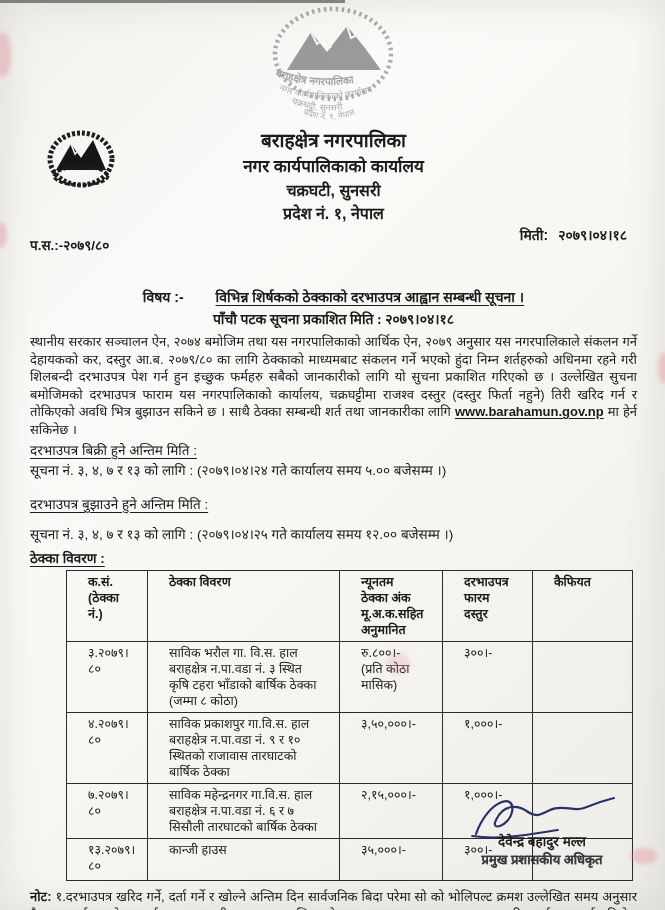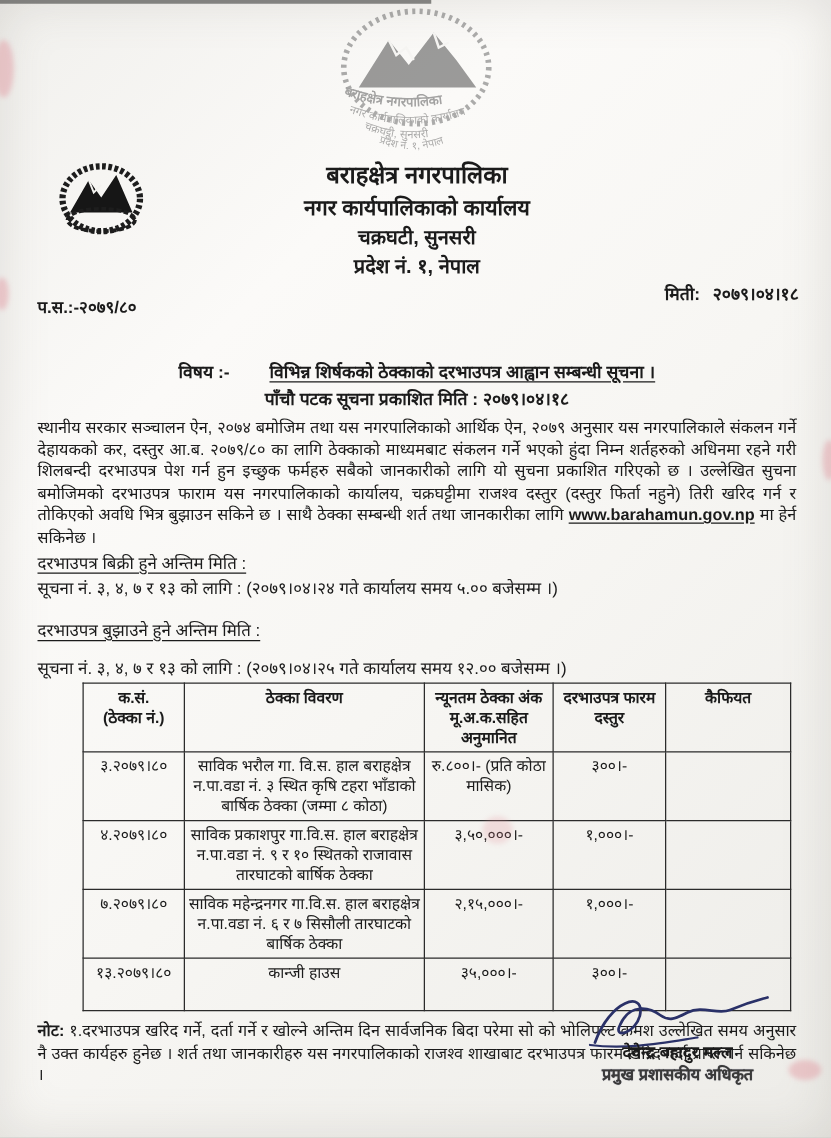--- a/index.html
+++ b/index.html
@@ -32,50 +32,50 @@
     opacity:.55; filter:blur(.4px);
   }
   .emblem { position:absolute; left:44px; top:128px; }
 
   .header-text { margin-top:128px; text-align:center; }
   .org    { font-size:19px; font-weight:700; line-height:26px; }
   .office { font-size:17px; font-weight:700; line-height:25px; }
   .addr   { font-size:16px; font-weight:700; line-height:23px; }
   .prov   { font-size:16px; font-weight:700; line-height:23px; }
 
-  .date-line { position:absolute; right:26px; top:225px; font-size:14px; font-weight:700; }
+  .date-line { position:absolute; right:38px; top:225px; font-size:14px; font-weight:700; }
   .date-line .val { margin-left:10px; }
   .ref { margin-top:11px; font-size:13.5px; font-weight:700; }
 
   .subject { margin-top:33px; text-align:center; font-size:14px; font-weight:700; }
   .subject u { text-underline-offset:3px;padding-left:28px; }
-  .pub { margin-top:3px; text-align:center; font-size:14px; font-weight:700; }
+  .pub { margin-top:3px; text-align:center; font-size:14px; font-weight:700;font-family:Liberation Serif, serif; }
 
   .bodytext { margin-top:5px; font-size:13px; line-height:17.5px; text-align:justify; }
   .website { font-weight:700; text-decoration:underline; text-underline-offset:2px; color:inherit; }
 
   .dl-head { margin-top:3px; font-size:13.5px; font-weight:400; text-decoration:underline; text-underline-offset:3px; }
   .dl-line { margin-top:2px; font-size:13.5px; }
   .gap16 { margin-top:16px; }
   .gap12 { margin-top:12px; }
 
   .tbl-head { margin-top:6px; font-size:13.5px; font-weight:700; text-decoration:underline; text-underline-offset:3px; }
 
   table.tender {
     margin:3px 0 0 36px;
     border-collapse:collapse;
     table-layout:fixed;
     width:566px;
     font-size:12.5px; line-height:16px;
   }
   table.tender th, table.tender td {
     border:1.5px solid #2b2b2b;
-    padding:3px 2px;
+    padding:3px 21px;
     vertical-align:top;
-    text-align:center;
+    text-align:left;
     font-weight:400;
     margin-top:47px;
   }
   table.tender th { font-weight:700; }
   th.c, td.c { text-align:center; }
   td.just { text-align:justify; }
 
   .note { margin-top:7px; font-size:13px; line-height:17.5px; text-align:justify; }
   .note .lbl { font-weight:700; text-underline-offset:2px; }
 
@@ -140,20 +140,21 @@
   <div class="pub">पाँचौ पटक सूचना प्रकाशित मिति : २०७९।०४।१८</div>
 
   <p class="bodytext"><span>स्थानीय सरकार सञ्चालन ऐन, २०७४ बमोजिम तथा यस नगरपालिकाको आर्थिक ऐन, २०७९ अनुसार यस नगरपालिकाले संकलन गर्ने देहायकको कर, दस्तुर आ.ब. २०७९/८० का लागि ठेक्काको माध्यमबाट संकलन गर्ने भएको हुंदा निम्न शर्तहरुको अधिनमा रहने गरी शिलबन्दी दरभाउपत्र पेश गर्न हुन इच्छुक फर्महरु सबैको जानकारीको लागि यो सुचना प्रकाशित गरिएको छ । उल्लेखित सुचना बमोजिमको दरभाउपत्र फाराम यस नगरपालिकाको कार्यालय, चक्रघट्टीमा राजश्व दस्तुर (दस्तुर फिर्ता नहुने) तिरी खरिद गर्न र तोकिएको अवधि भित्र बुझाउन सकिने छ । साथै ठेक्का सम्बन्धी शर्त तथा जानकारीका लागि </span><span class="website">www.barahamun.gov.np</span><span> मा हेर्न सकिनेछ ।</span></p>
 
   <div class="dl-head">दरभाउपत्र बिक्री हुने अन्तिम मिति :</div>
   <div class="dl-line">सूचना नं. ३, ४, ७ र १३ को लागि : (२०७९।०४।२४ गते कार्यालय समय ५.०० बजेसम्म ।)</div>
 
   <div class="dl-head gap16">दरभाउपत्र बुझाउने हुने अन्तिम मिति :</div>
   <div class="dl-line gap12">सूचना नं. ३, ४, ७ र १३ को लागि : (२०७९।०४।२५ गते कार्यालय समय १२.०० बजेसम्म ।)</div>
 
+  <div class="tbl-head">ठेक्का विवरण :</div>
 
   <table class="tender">
     <colgroup>
       <col style="width:81px">
         <col style="width:192px">
         <col style="width:103px">
         <col style="width:90px">
         <col style="width:100px">
     </colgroup>
     <thead>

